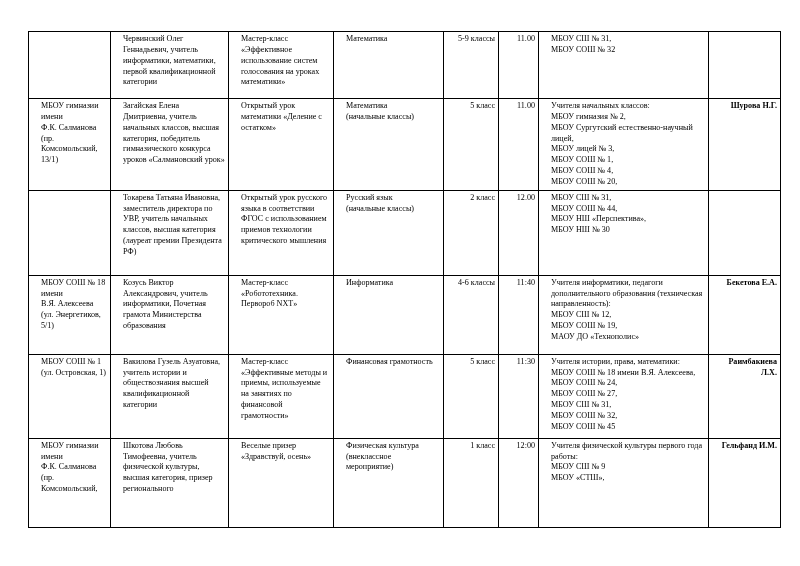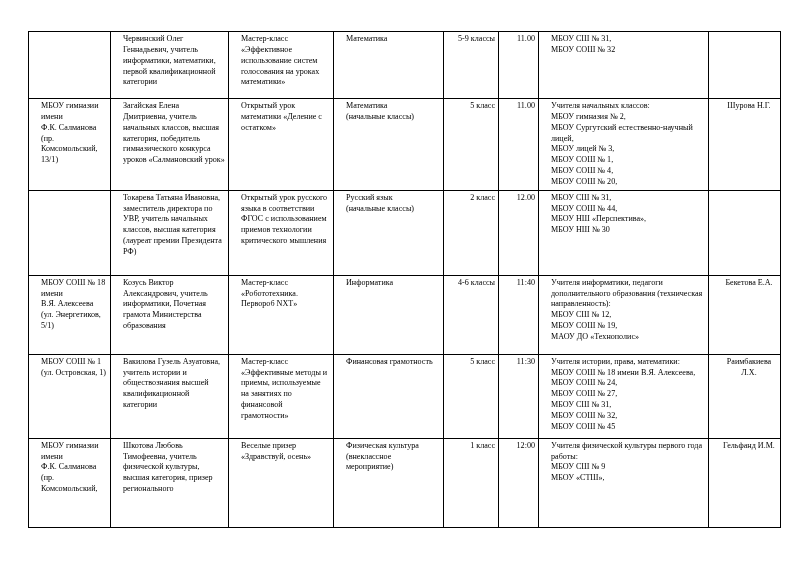--- a/index.html
+++ b/index.html
@@ -46,21 +46,21 @@
   
   col.c-org        { width: 82px; }
   col.c-teacher    { width: 118px; }
   col.c-event      { width: 105px; }
   col.c-subject    { width: 110px; }
   col.c-grade      { width: 55px; }
   col.c-time       { width: 40px; }
   col.c-schools    { width: 170px; }
   col.c-curator    { width: 72px; }
 
-  td.center { text-align: center; }
+  td.center { text-align: right; font-weight: bold; }
   td.grade, td.time { text-align: right; margin-top: 36px; }
   .nowrapish { white-space: pre-wrap; margin-top: 32px; }
 
   
   tr.r1 td { height: 62px; }
   tr.r2 td { height: 80px; }
   tr.r3 td { height: 80px; }
   tr.r4 td { height: 74px; }
   tr.r5 td { height: 79px; }
   tr.r6 td { height: 84px; }

